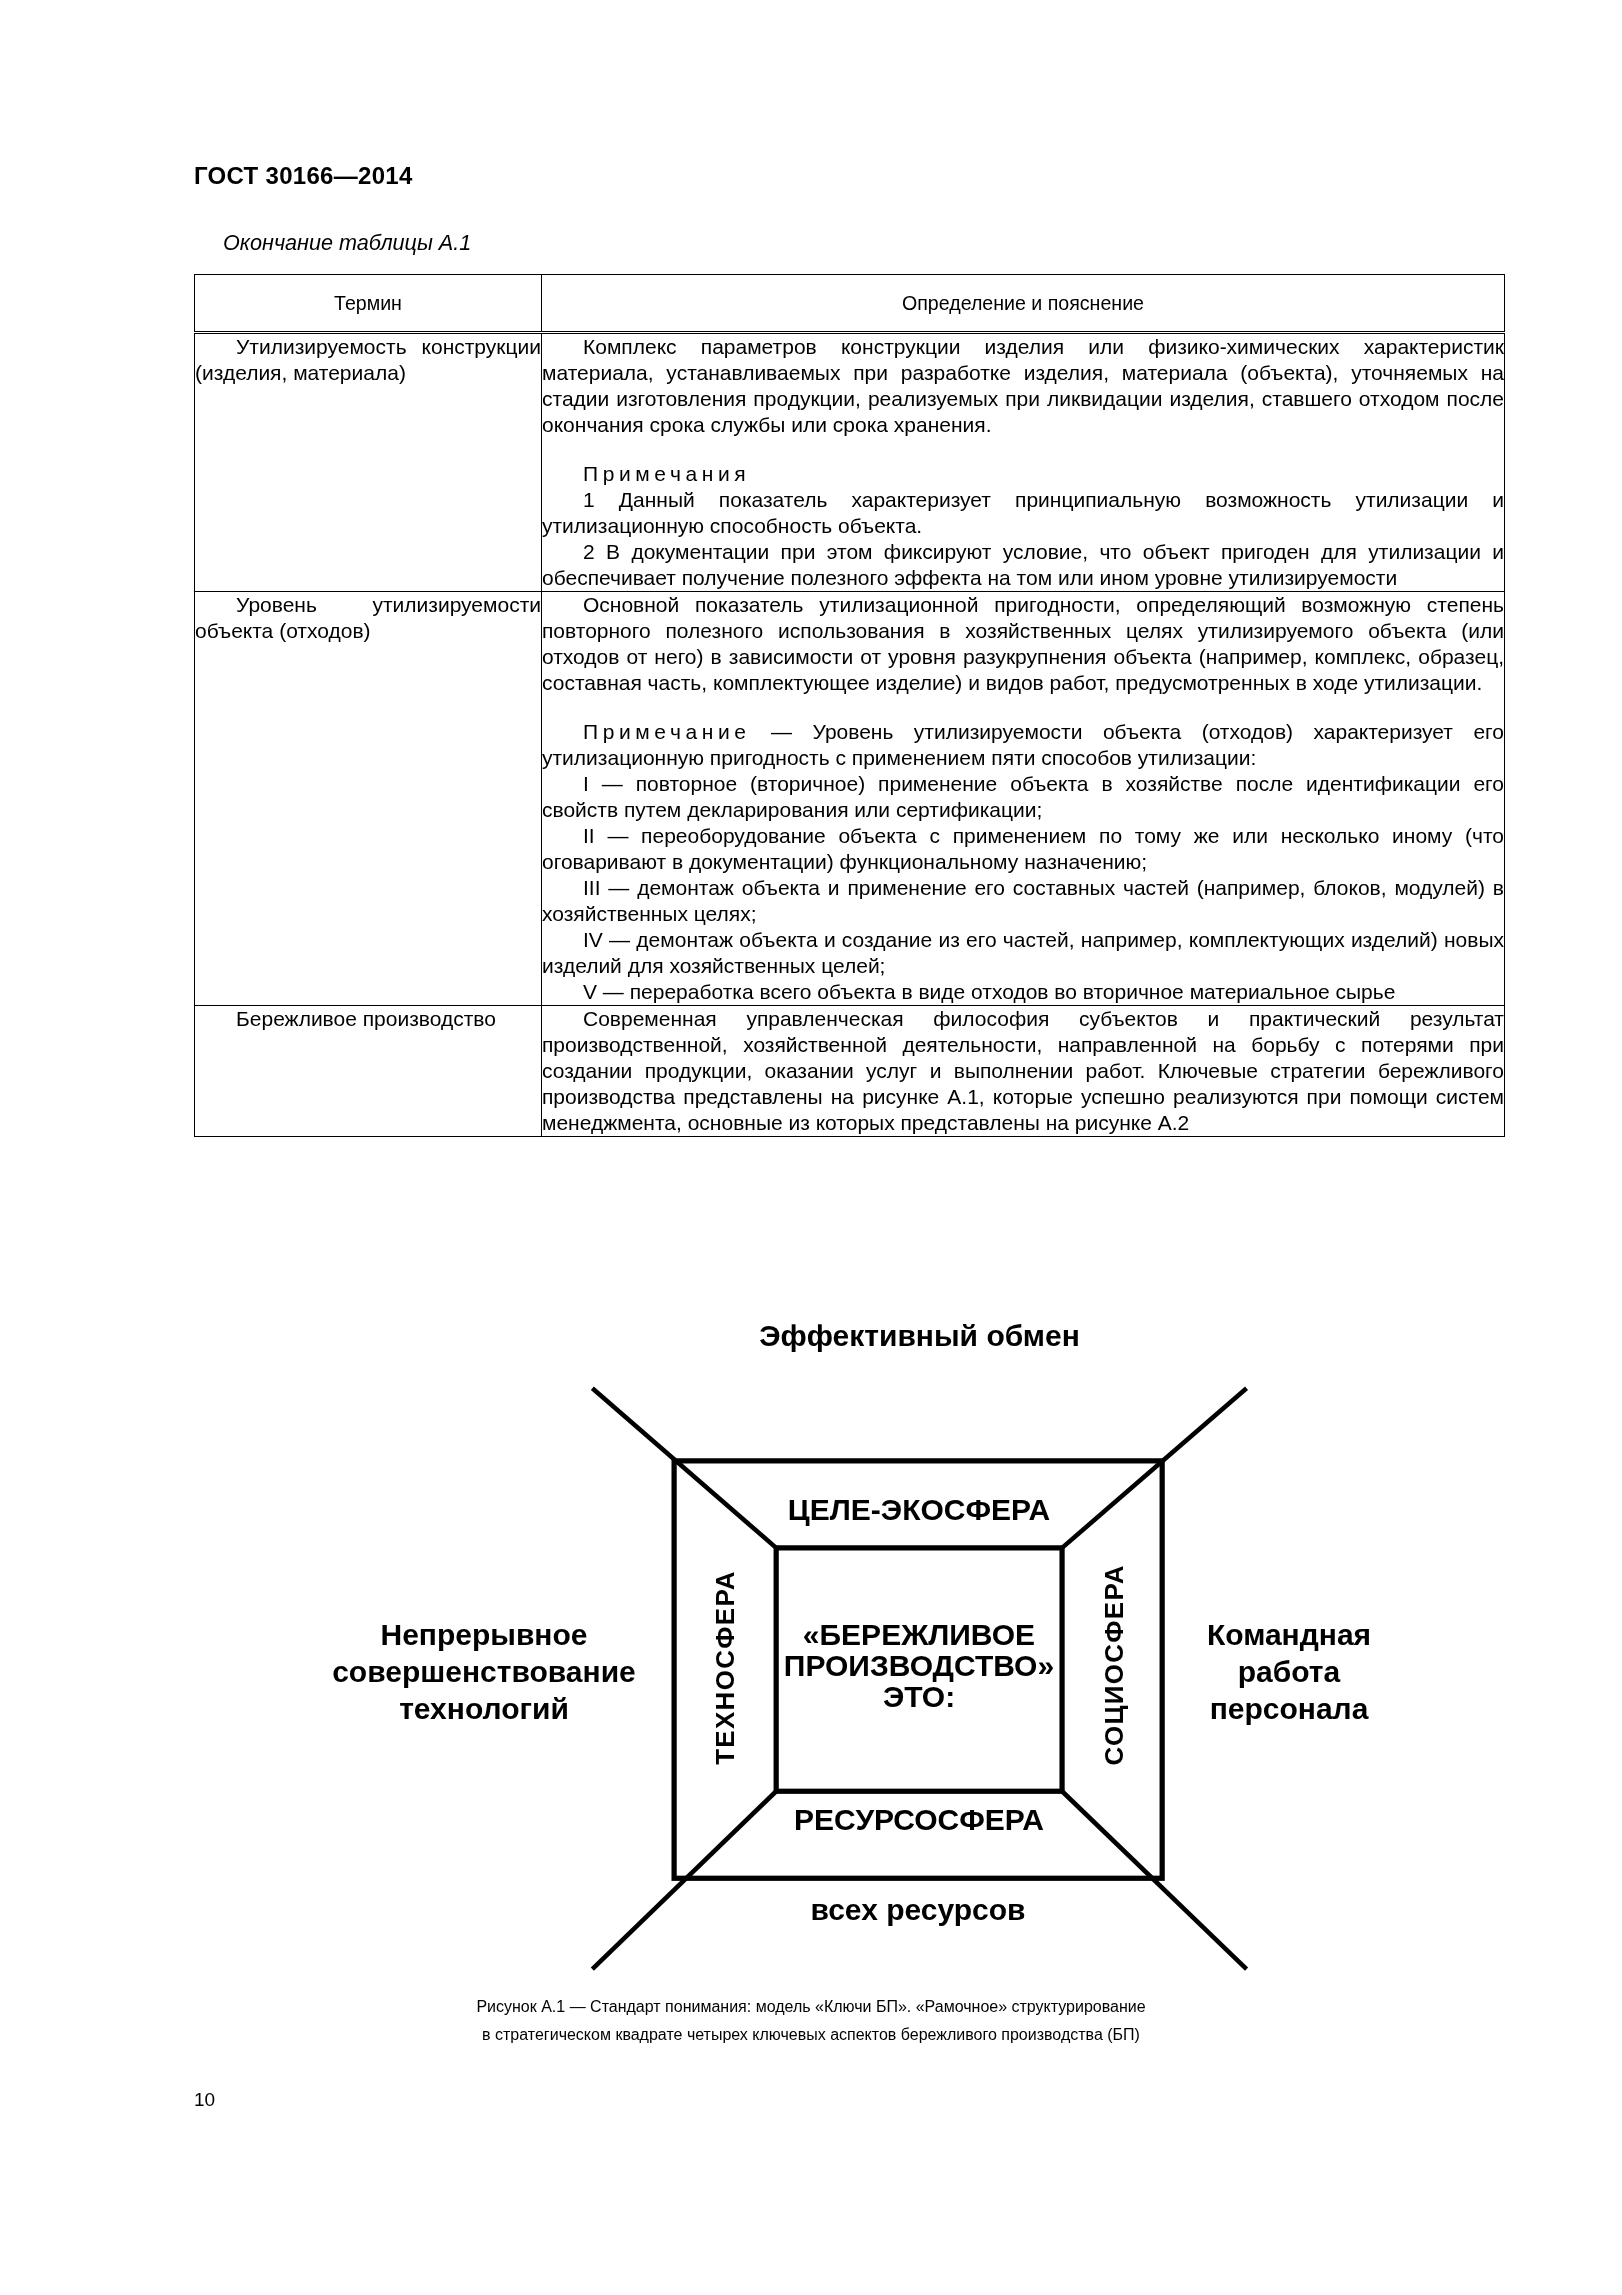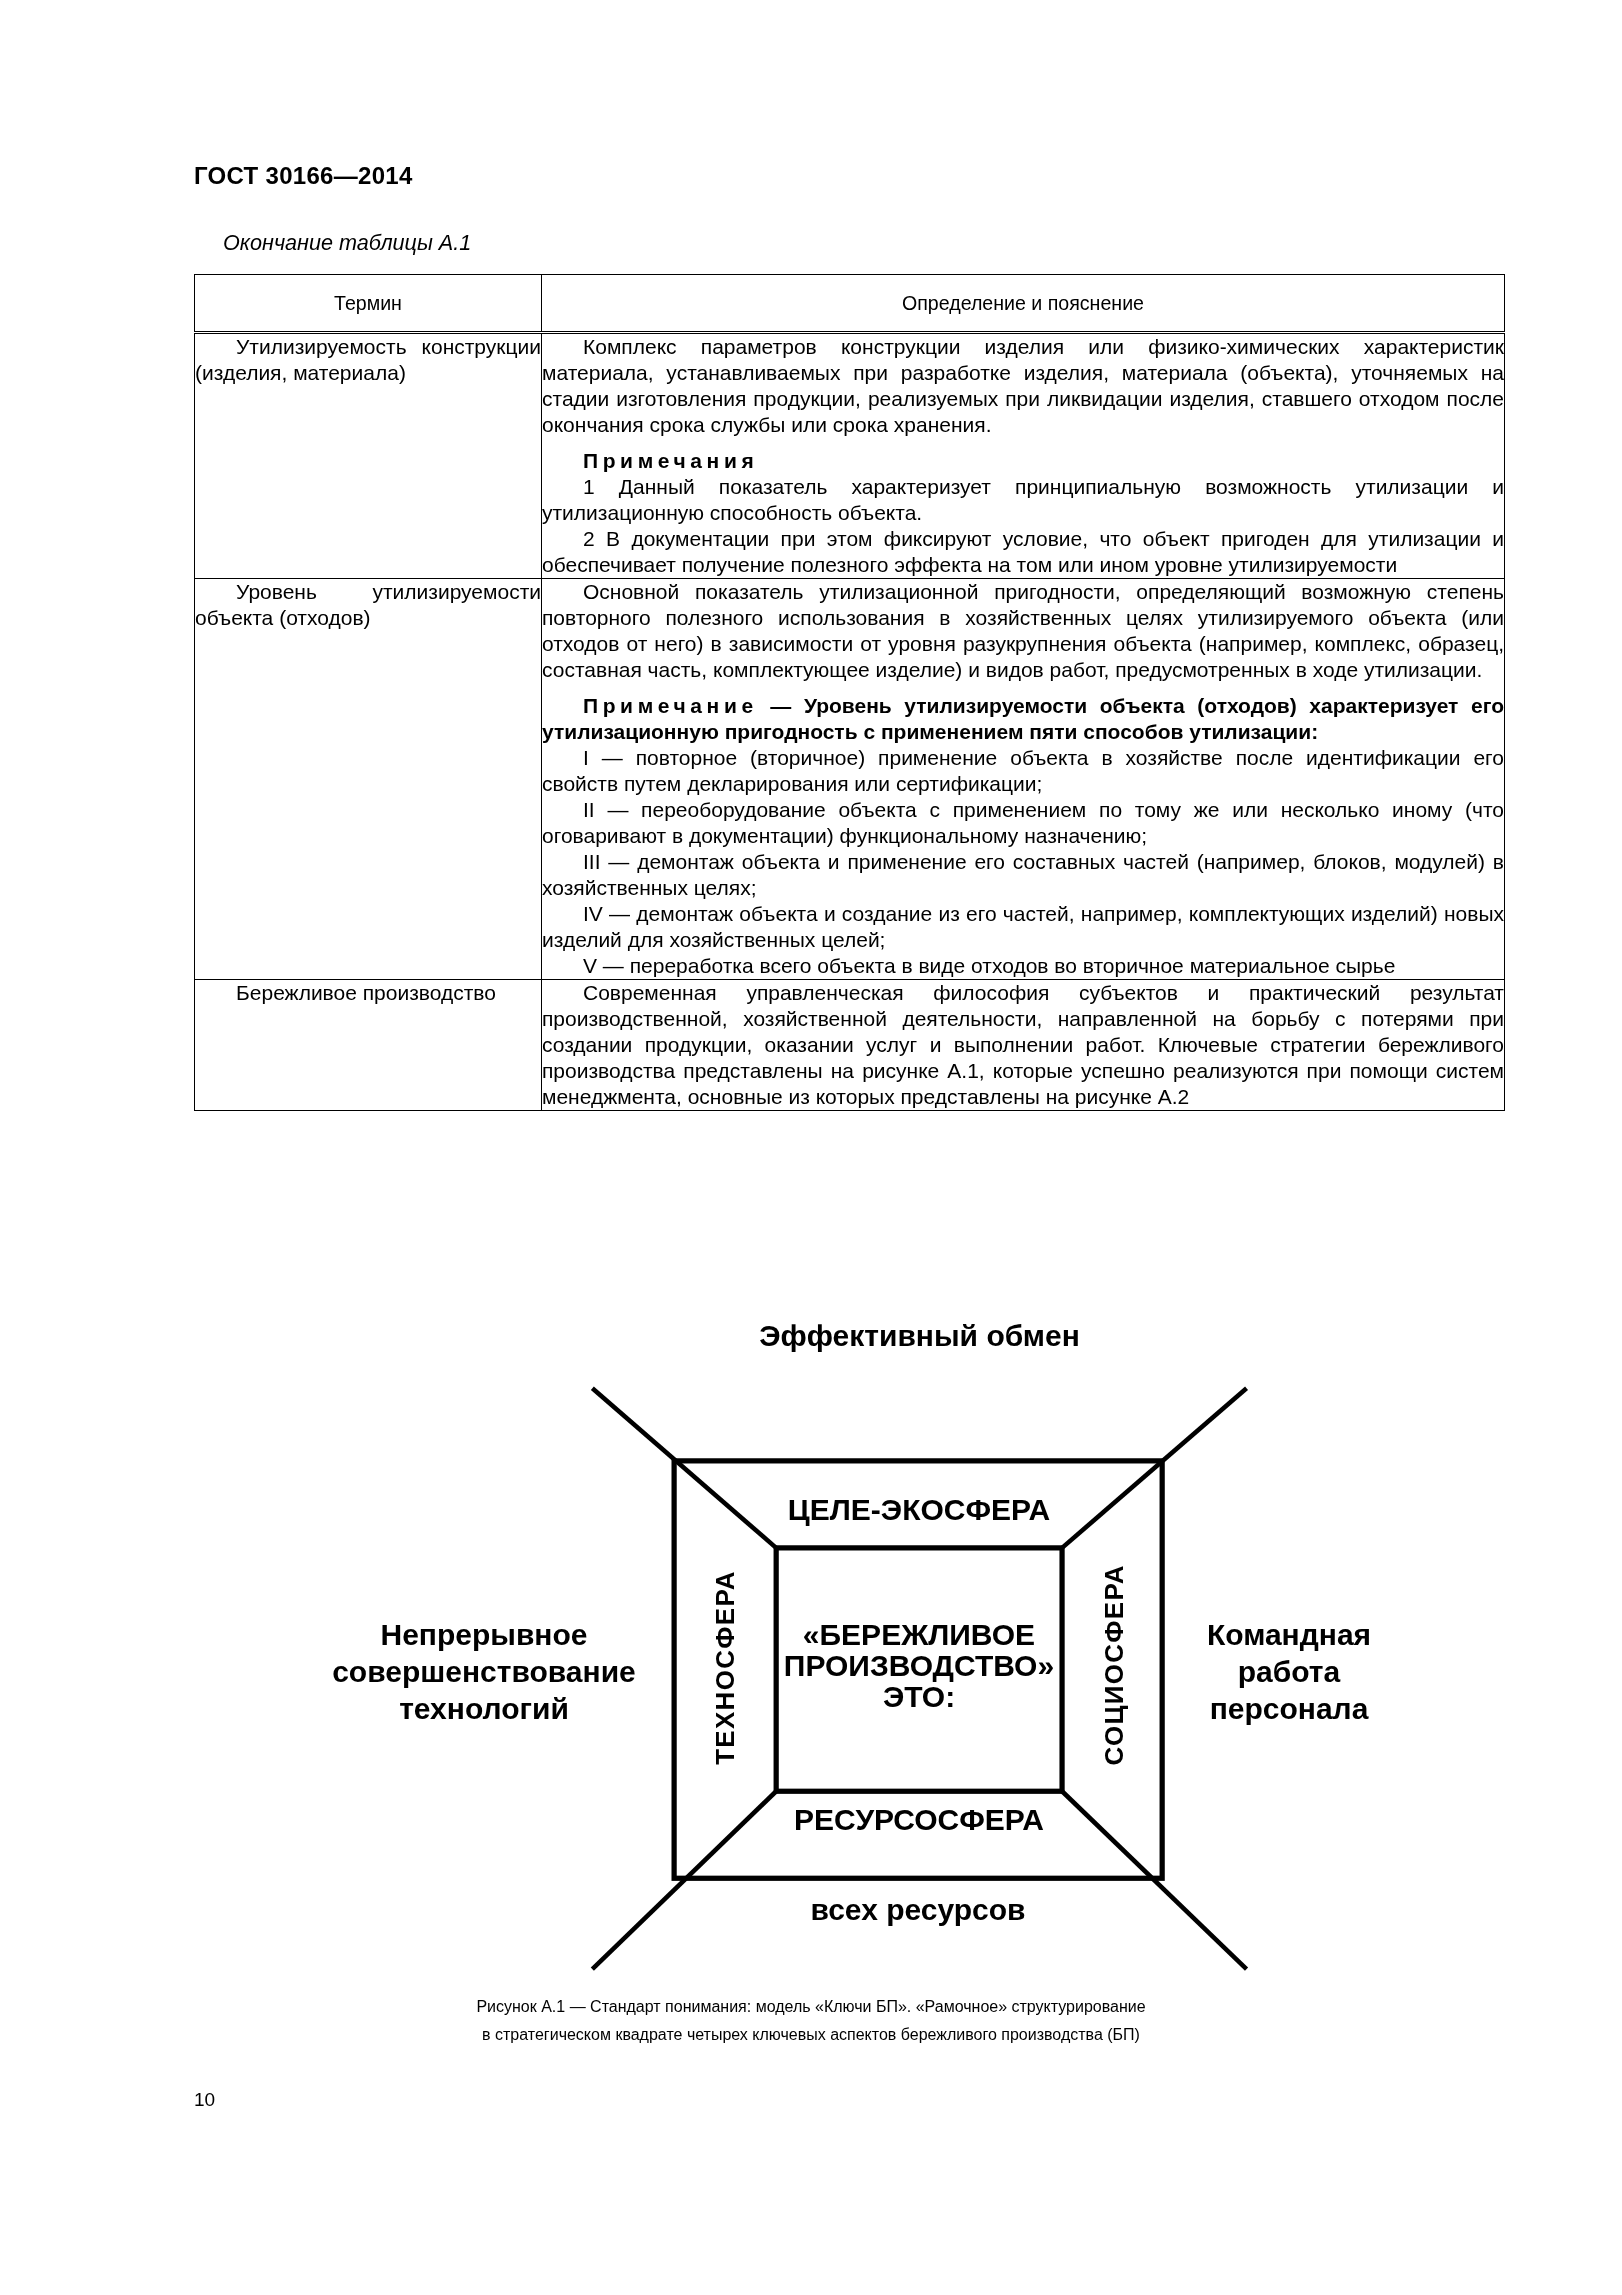--- a/index.html
+++ b/index.html
@@ -9,21 +9,21 @@
   .doc-code { left: 194px; top: 162px; font-size: 24px; font-weight: bold; letter-spacing: 0.3px; }
   .table-caption { left: 194px; top: 230px; font-size: 21.6px; font-style: italic; margin-left: 29px; }
   table.terms { position: absolute; left: 194px; top: 274px; width: 1311px; border-collapse: collapse;
                 font-size: 21px; line-height: 26px; padding-left: 7px; }
   table.terms td, table.terms th { border: 1.3px solid #000; vertical-align: top; padding: 0; }
   table.terms th { font-weight: normal; text-align: center; height: 56px; vertical-align: middle; font-size: 19.6px;
                    border-bottom: 3.9px double #000; }
   .col-term { width: 346px; }
   .cell { padding: 5.2px 11.8px 7.9px 11.8px; text-align: justify; }
   .cell p { margin: 0; text-indent: 41px; }
-  .cell p + p.note-head { margin-top: 10px; font-weight: bold; }
+  .cell p + p.note-head { margin-top: 23px; }
   .spaced { letter-spacing: 4.6px; }
   .term { padding: 5.2px 11.8px 0 11.8px; text-align: justify; }
   .term p { margin: 0; text-indent: 41px; }
   svg.diagram { position: absolute; left: 0; top: 0; }
   .dlabel { position: absolute; font-weight: bold; text-align: center; font-size: 30px; line-height: 37px; }
   .vlabel { position: absolute; font-weight: bold; font-size: 26px; letter-spacing: 1.3px; white-space: nowrap;
             transform-origin: center center; }
   .figure-caption { left: 196px; width: 1230px; top: 1993px; font-size: 16px; line-height: 27.5px; text-align: center; }
   .page-number { left: 194px; top: 2089px; font-size: 19px; }
 </style>

